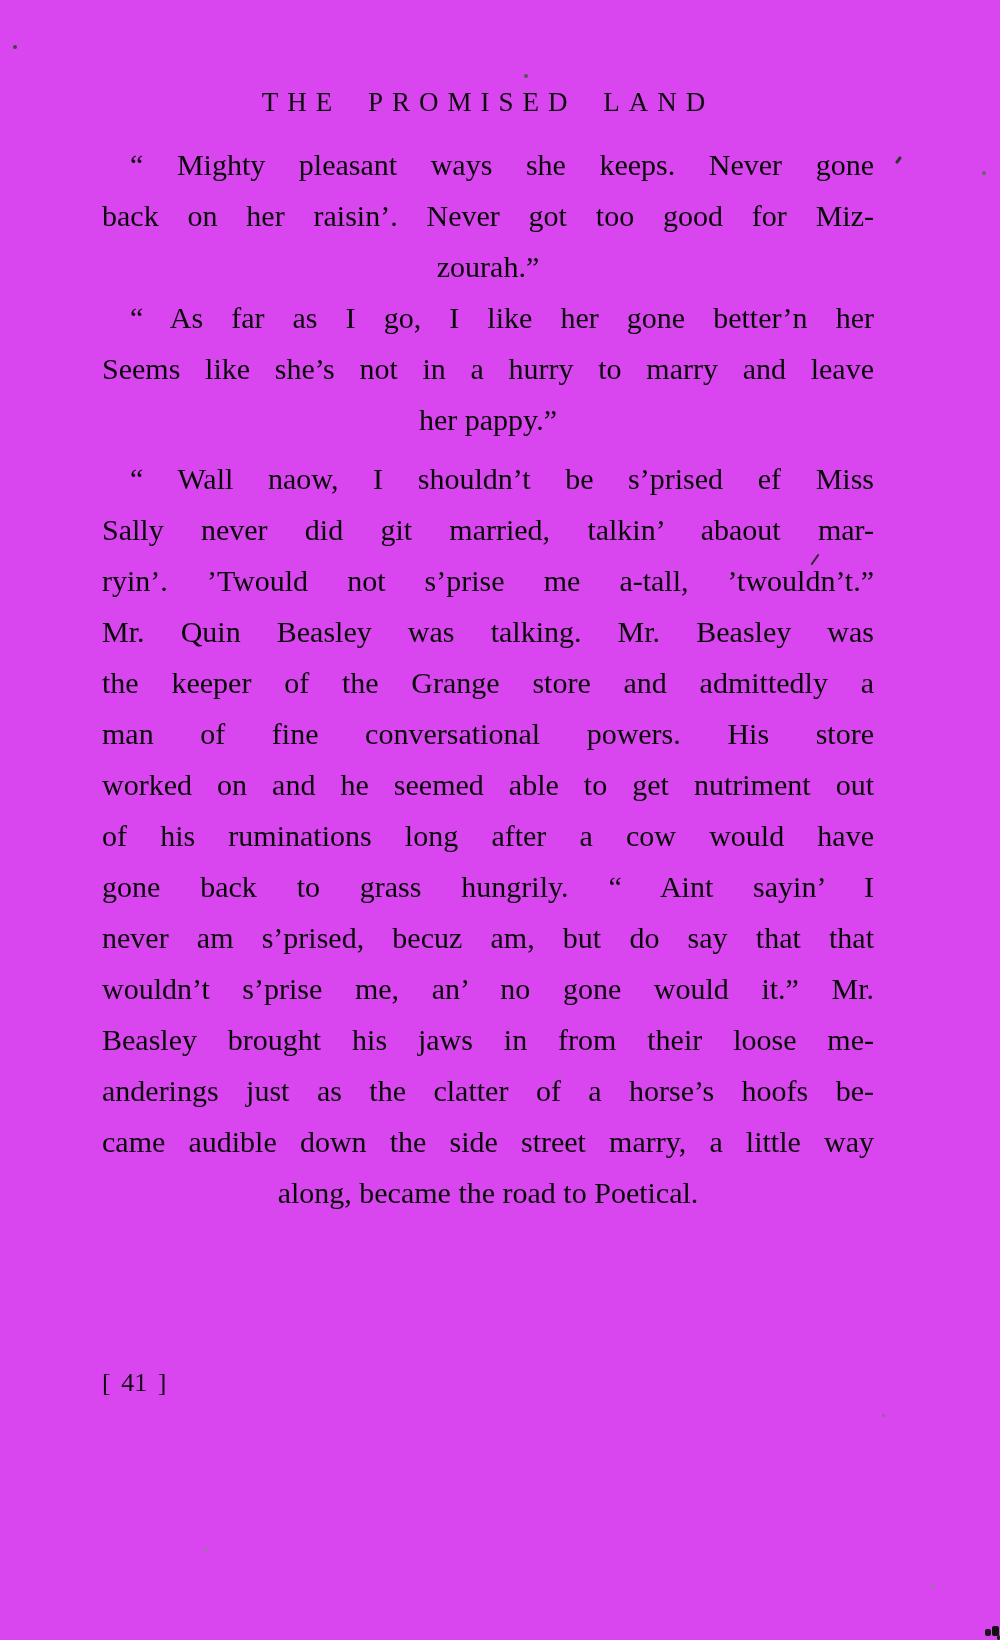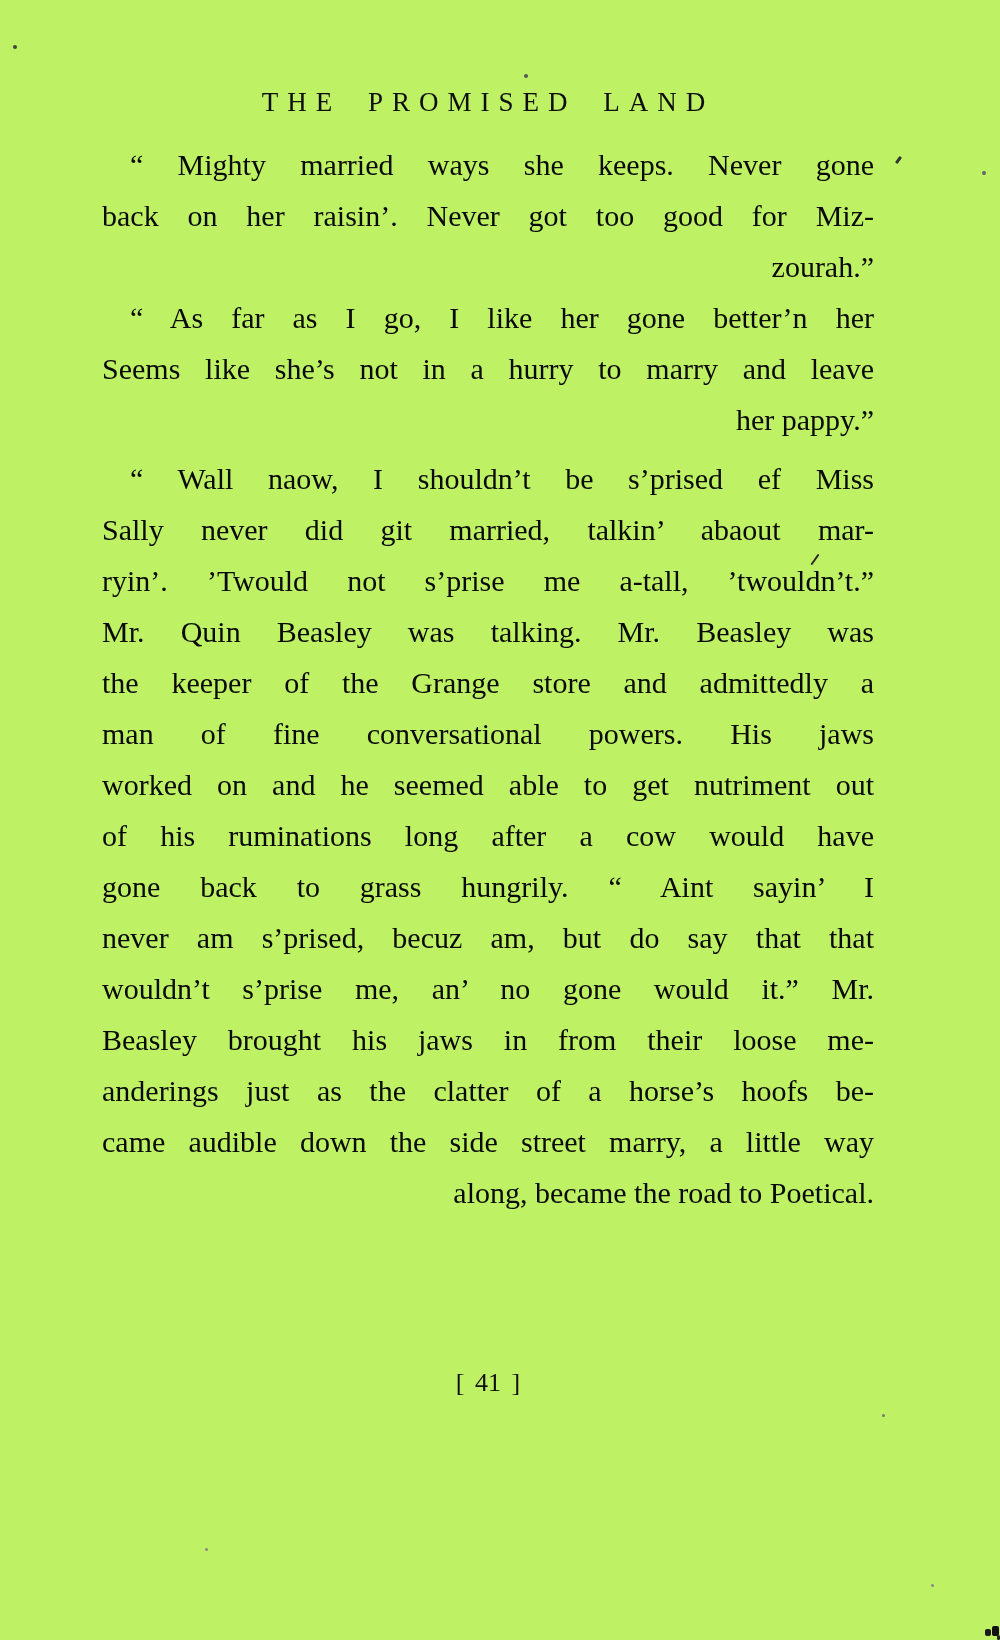--- a/index.html
+++ b/index.html
@@ -4,21 +4,21 @@
 <style>
   html, body { margin: 0; padding: 0; }
   body {
     width: 1000px; height: 1640px;
     background: #ffffff;
     font-family: "Liberation Serif", serif;
   }
   .page {
     position: relative;
     width: 1000px; height: 1640px;
-    background: #bef264;
+    background: #d946ef;
     color: #0c0c0c;
     overflow: hidden;
   }
   .running-head {
     position: absolute;
     top: 88px; left: 102px; width: 772px;
     text-align: center;
     font-size: 27px;
     line-height: 28px;
     letter-spacing: 9px;
@@ -28,68 +28,68 @@
   }
   .page-body {
     position: absolute;
     top: 139px; left: 102px; width: 772px;
     font-size: 30px;
     line-height: 51px;
     color: #0a0a0a;
   }
   .para { margin: 0; }
   .para.gap { margin-top: 8px; }
-  .line { text-align: right; }
+  .line { text-align: center; }
   .line.just {
     text-align: justify;
     text-align-last: justify;
     text-justify: inter-word;
   }
   .line.first { text-indent: 28px; }
   .folio {
     position: absolute;
     top: 1368px; left: 102px; width: 772px;
-    text-align: center;
+    text-align: left;
     font-size: 26px;
     line-height: 30px;
     word-spacing: 4px;
     color: #101010;
   }
   .artifacts { position: absolute; left: 0; top: 0; width: 100%; height: 100%; pointer-events: none; }
   .mark { position: absolute; background: #333333; }
   .mark.dot { border-radius: 50%; }
   .mark.bar { border-radius: 1px; }
   .mark.blob { border-radius: 2px; }
 </style>
 </head>
 <body>
 
 <div class="page">
   <div class="running-head">THE PROMISED LAND</div>
 
   <div class="page-body">
       <div class="para">
-        <div class="line first just">“ Mighty married ways she keeps.  Never gone</div>
+        <div class="line first just">“ Mighty pleasant ways she keeps.  Never gone</div>
         <div class="line just">back on her raisin’.  Never got too good for Miz-</div>
         <div class="line">zourah.”</div>
       </div>
       <div class="para">
         <div class="line first just">“ As far as I go, I like her gone better’n her</div>
       </div>
       <div class="para">
         <div class="line just">Seems like she’s not in a hurry to marry and leave</div>
         <div class="line">her pappy.”</div>
       </div>
       <div class="para gap">
         <div class="line first just">“ Wall naow, I shouldn’t be s’prised ef Miss</div>
         <div class="line just">Sally never did git married, talkin’ abaout mar-</div>
         <div class="line just">ryin’.  ’Twould not s’prise me a-tall, ’twouldn’t.”</div>
         <div class="line just">Mr. Quin Beasley was talking.  Mr. Beasley was</div>
         <div class="line just">the keeper of the Grange store and admittedly a</div>
-        <div class="line just">man of fine conversational powers.  His jaws</div>
+        <div class="line just">man of fine conversational powers.  His store</div>
         <div class="line just">worked on and he seemed able to get nutriment out</div>
         <div class="line just">of his ruminations long after a cow would have</div>
         <div class="line just">gone back to grass hungrily.  “ Aint sayin’ I</div>
         <div class="line just">never am s’prised, becuz am, but do say that that</div>
         <div class="line just">wouldn’t s’prise me, an’ no gone would it.”  Mr.</div>
         <div class="line just">Beasley brought his jaws in from their loose me-</div>
         <div class="line just">anderings just as the clatter of a horse’s hoofs be-</div>
         <div class="line just">came audible down the side street marry, a little way</div>
         <div class="line">along, became the road to Poetical.</div>
       </div>

